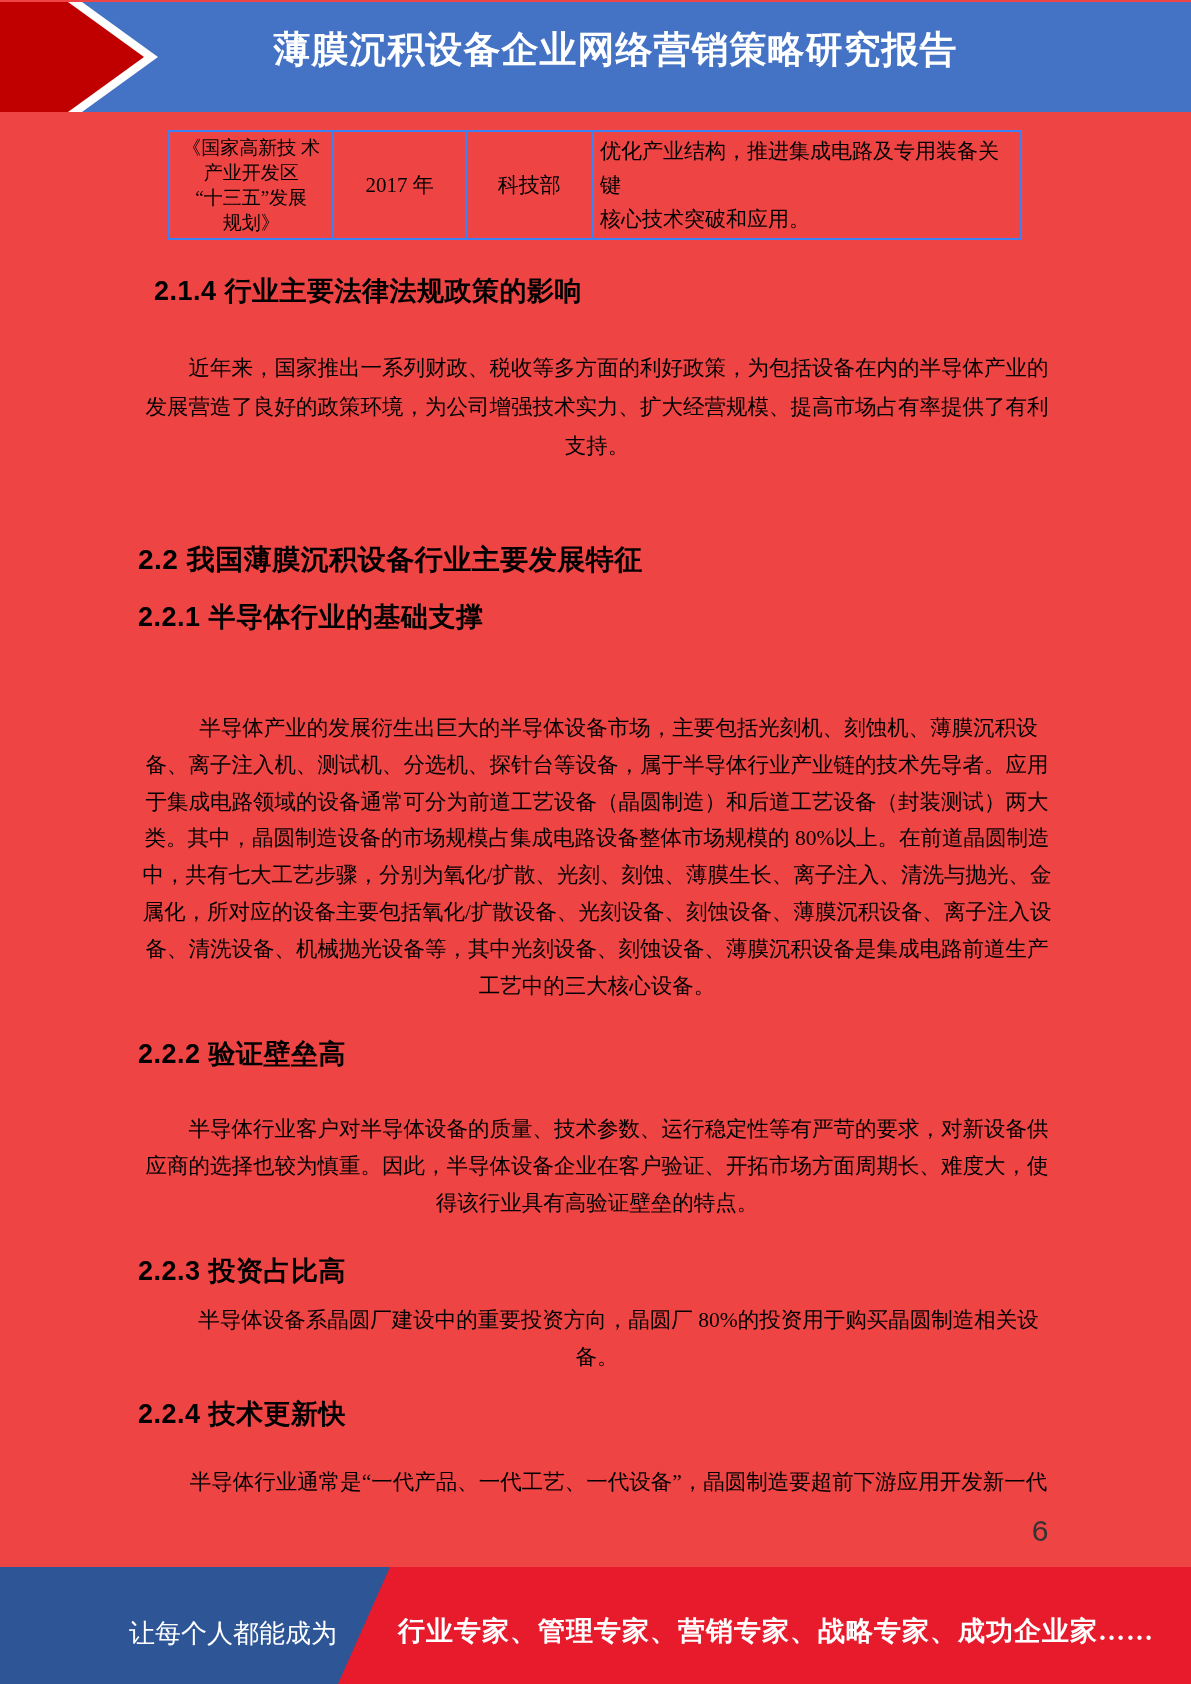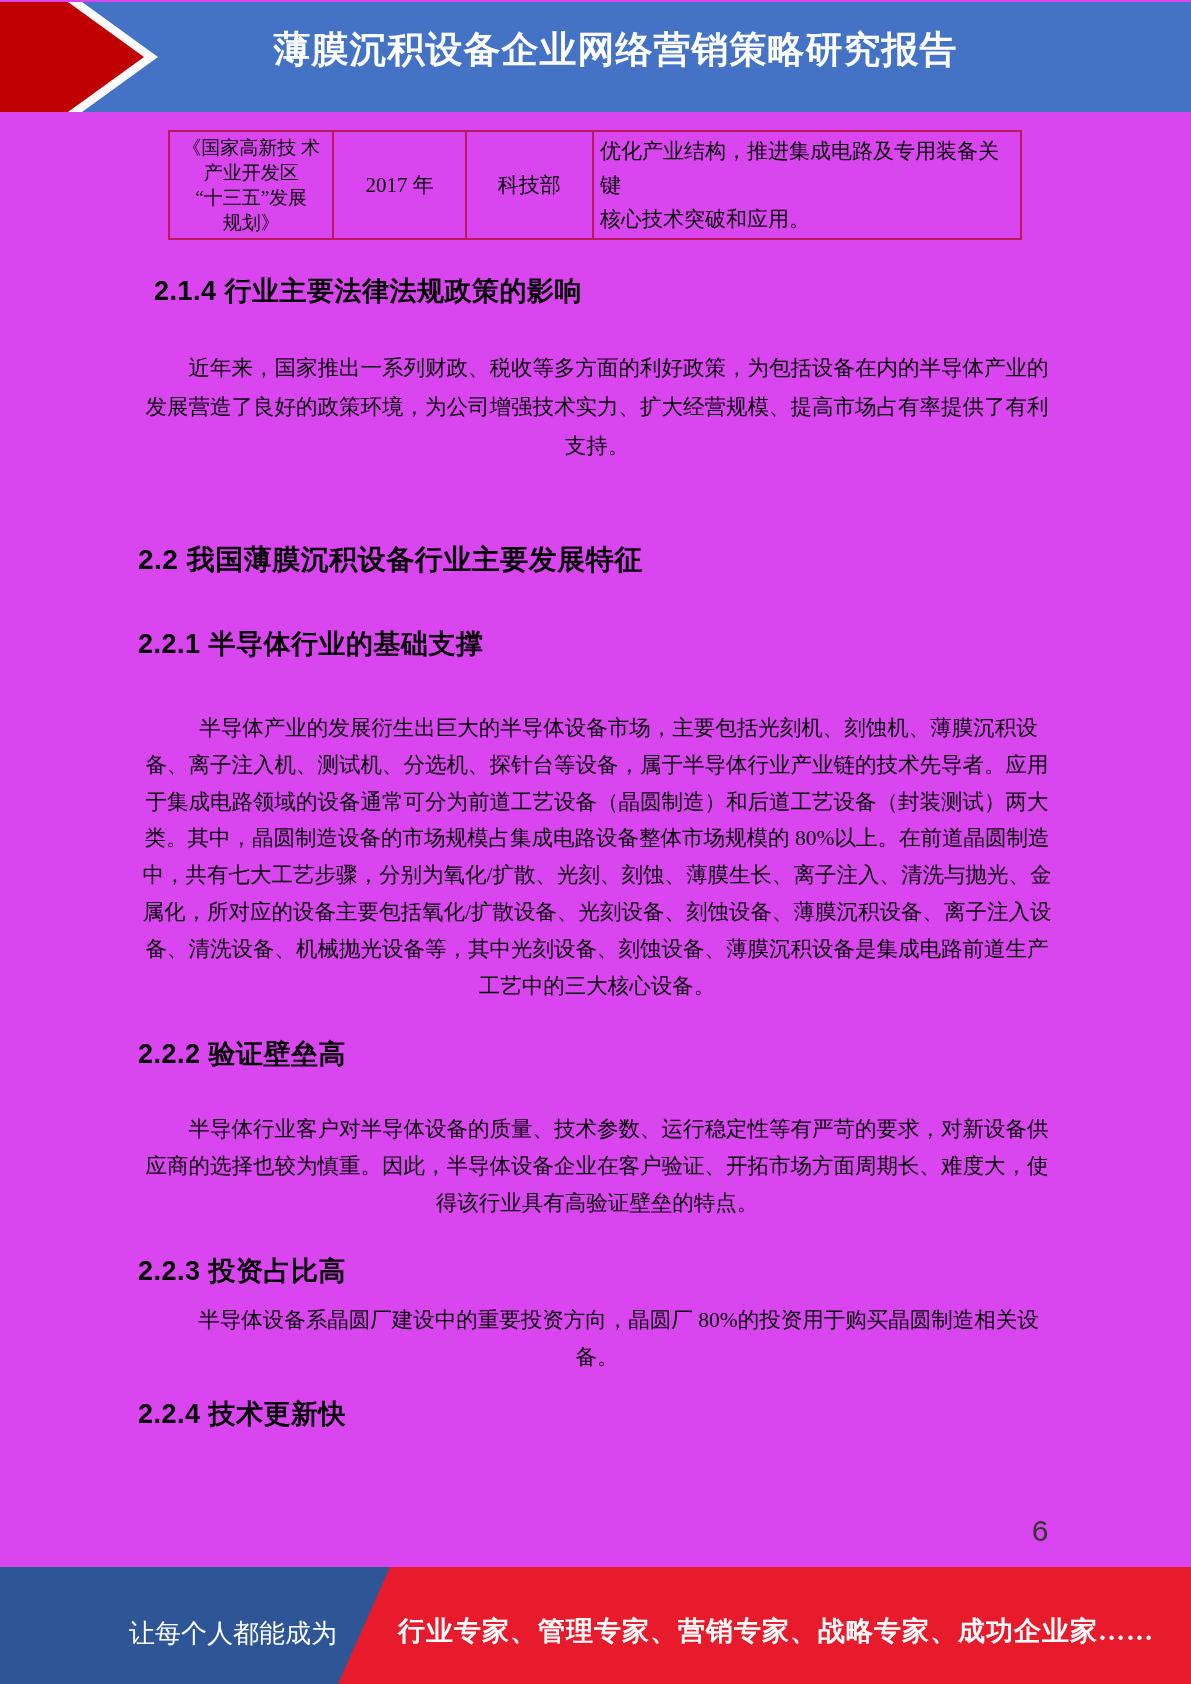--- a/index.html
+++ b/index.html
@@ -1,52 +1,52 @@
 <!DOCTYPE html>
 <html><head>
 <meta charset="utf-8">
 <style>
   html,body {margin:0; padding:0; background:#888;}
   .page {
     position:relative; width:1191px; height:1684px; margin:0 auto;
-    background:#d946ef; overflow:hidden;
+    background:#ef4444; overflow:hidden;
     font-family:"Liberation Serif", serif; color:#000;
   }
   
   .banner {position:absolute; left:0; top:2px; width:1191px; height:110px;}
   .banner svg {position:absolute; left:0; top:0;}
   .banner-title {
     position:absolute; left:0; top:0; width:100%; height:100%;
     display:flex; align-items:center; justify-content:center;
     padding-left:40px; padding-bottom:14px; box-sizing:border-box;
     color:#ffffff; font-family:"Liberation Sans", sans-serif;
     font-weight:bold; font-size:37px; letter-spacing:1px; white-space:nowrap;
   }
   
   .policy-table {
     position:absolute; left:168px; top:130px; width:854px; height:110px;
     border-collapse:collapse; table-layout:fixed;
   }
   .policy-table td {
-    border:2px solid #be185d; vertical-align:middle; box-sizing:border-box;
+    border:2px solid #3b82f6; vertical-align:middle; box-sizing:border-box;
     font-family:"Liberation Serif", serif;
   }
   .policy-table .c1 {width:164px; font-size:19px; line-height:25px; text-align:center; white-space:pre-line; padding:2px;}
   .policy-table .c2 {width:132px; font-size:21px; text-align:center;}
   .policy-table .c3 {width:127px; font-size:21px; text-align:center;}
   .policy-table .c4 {width:427px; font-size:21px; line-height:34px; text-align:left; white-space:pre-line; padding:2px 4px 2px 6px;}
   
   .hd {
     position:absolute; left:138px; white-space:nowrap;
     font-family:"Liberation Sans", sans-serif; font-weight:bold; color:#000;
     font-size:27px; line-height:34px; letter-spacing:0.5px;
   }
   .hd-214 {top:274px;margin-left:16px;}
   .hd-22  {top:543px; font-size:28px;}
-  .hd-221 {top:627px;}
+  .hd-221 {top:600px;}
   .hd-222 {top:1037px;}
   .hd-223 {top:1254px;}
   .hd-224 {top:1397px;}
   
   .para {
     position:absolute; left:138px; width:918px;
     font-size:21.5px; line-height:36.8px; text-indent:43px;
     font-family:Liberation Serif, serif; color:#000;
     text-align:center;
   }
@@ -110,20 +110,21 @@
   <div class="hd hd-221">2.2.1 半导体行业的基础支撑</div>
   <div class="para p-221">半导体产业的发展衍生出巨大的半导体设备市场，主要包括光刻机、刻蚀机、薄膜沉积设备、离子注入机、测试机、分选机、探针台等设备，属于半导体行业产业链的技术先导者。应用于集成电路领域的设备通常可分为前道工艺设备（晶圆制造）和后道工艺设备（封装测试）两大类。其中，晶圆制造设备的市场规模占集成电路设备整体市场规模的 80%以上。在前道晶圆制造中，共有七大工艺步骤，分别为氧化/扩散、光刻、刻蚀、薄膜生长、离子注入、清洗与抛光、金属化，所对应的设备主要包括氧化/扩散设备、光刻设备、刻蚀设备、薄膜沉积设备、离子注入设备、清洗设备、机械抛光设备等，其中光刻设备、刻蚀设备、薄膜沉积设备是集成电路前道生产工艺中的三大核心设备。</div>
 
   <div class="hd hd-222">2.2.2 验证壁垒高</div>
   <div class="para p-222">半导体行业客户对半导体设备的质量、技术参数、运行稳定性等有严苛的要求，对新设备供应商的选择也较为慎重。因此，半导体设备企业在客户验证、开拓市场方面周期长、难度大，使得该行业具有高验证壁垒的特点。</div>
 
   <div class="hd hd-223">2.2.3 投资占比高</div>
   <div class="para p-223">半导体设备系晶圆厂建设中的重要投资方向，晶圆厂 80%的投资用于购买晶圆制造相关设备。</div>
 
   <div class="hd hd-224">2.2.4 技术更新快</div>
+  <div class="para p-224">半导体行业通常是“一代产品、一代工艺、一代设备”，晶圆制造要超前下游应用开发新一代</div>
 
   <div class="page-number">6</div>
 
   <div class="footer">
     <svg width="1191" height="117" viewBox="0 0 1191 117">
       <rect x="0" y="0" width="1191" height="117" fill="#E81B2D"></rect>
       <polygon points="0,0 390,0 338,117 0,117" fill="#2E5696"></polygon>
     </svg>
   </div>
   <div class="footer-left">让每个人都能成为</div>

